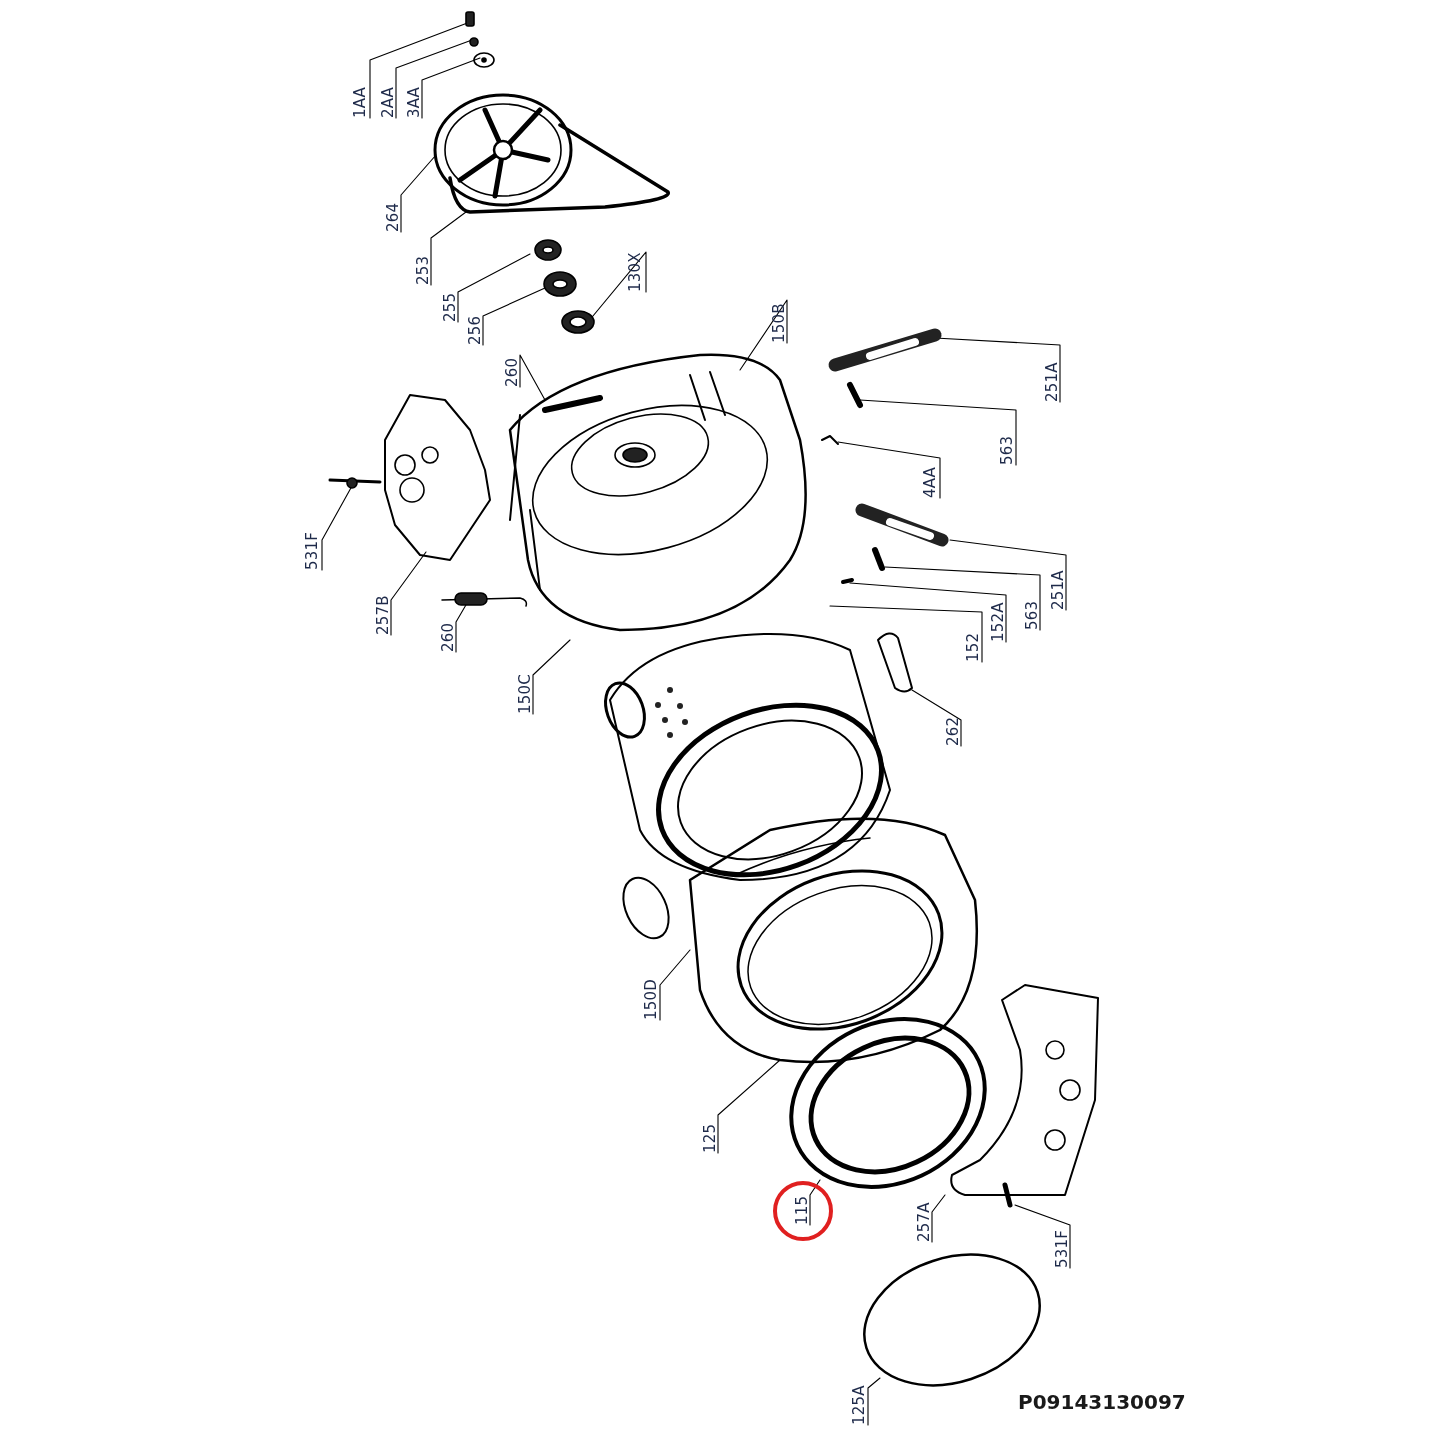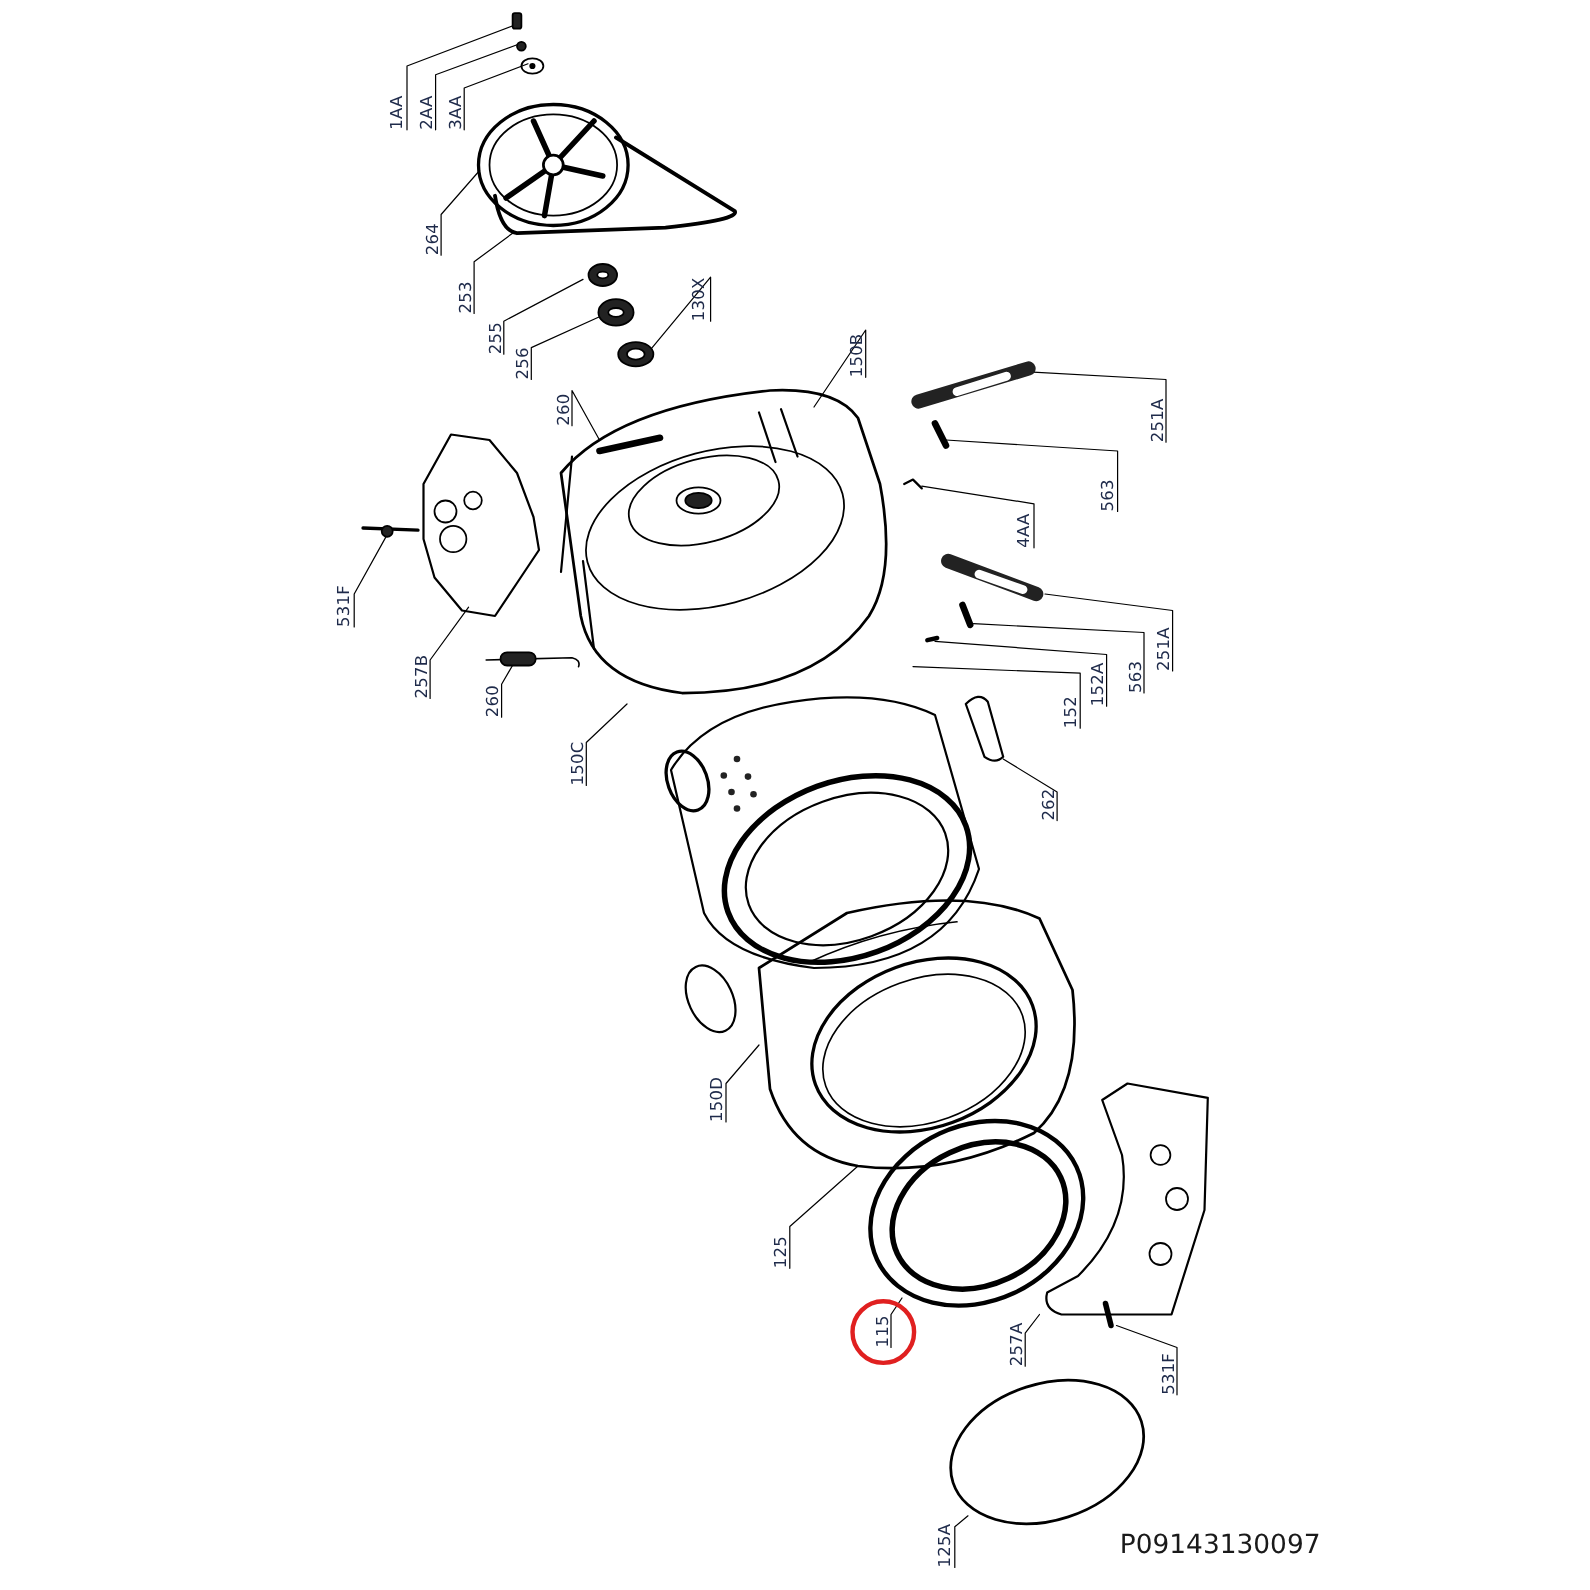--- a/index.html
+++ b/index.html
@@ -1,20 +1,20 @@
 <!DOCTYPE html>
 <html><head>
 <meta charset="utf-8">
 <style>
   html, body { margin: 0; padding: 0; background: #ffffff; }
   body { width: 1445px; height: 1445px; position: relative; overflow: hidden; font-family: "DejaVu Sans", sans-serif; }
   #diagram { position: absolute; left: 0; top: 0; width: 1445px; height: 1445px; }
   .lbl { position: absolute; font-family: "DejaVu Sans", sans-serif; font-size: 15px; color: #1e2a4a; white-space: nowrap;
          transform-origin: 0 0; transform: rotate(-90deg); line-height: 15px; letter-spacing: 0.2px; }
-  .code { position: absolute; left: 1018px; top: 1390px; font-family: "DejaVu Sans", sans-serif; font-size: 24px; color: #1a1a1a; }
+  .code { position: absolute; left: 1018px; top: 1390px; font-family: "DejaVu Sans", sans-serif; font-size: 20px; color: #1a1a1a; font-weight: bold; }
   .hl { position: absolute; left: 773px; top: 1181px; width: 52px; height: 52px; border: 4px solid #e02020; border-radius: 50%; }
 </style>
 </head>
 <body>
 
 <div id="diagram">
   <svg width="1445" height="1445" viewBox="0 0 1445 1445" fill="none" stroke="#000" stroke-width="1.6" stroke-linejoin="round" stroke-linecap="round">
 
     <g stroke-width="1.1">
       <polyline points="370,118 370,60 470,22"></polyline>

